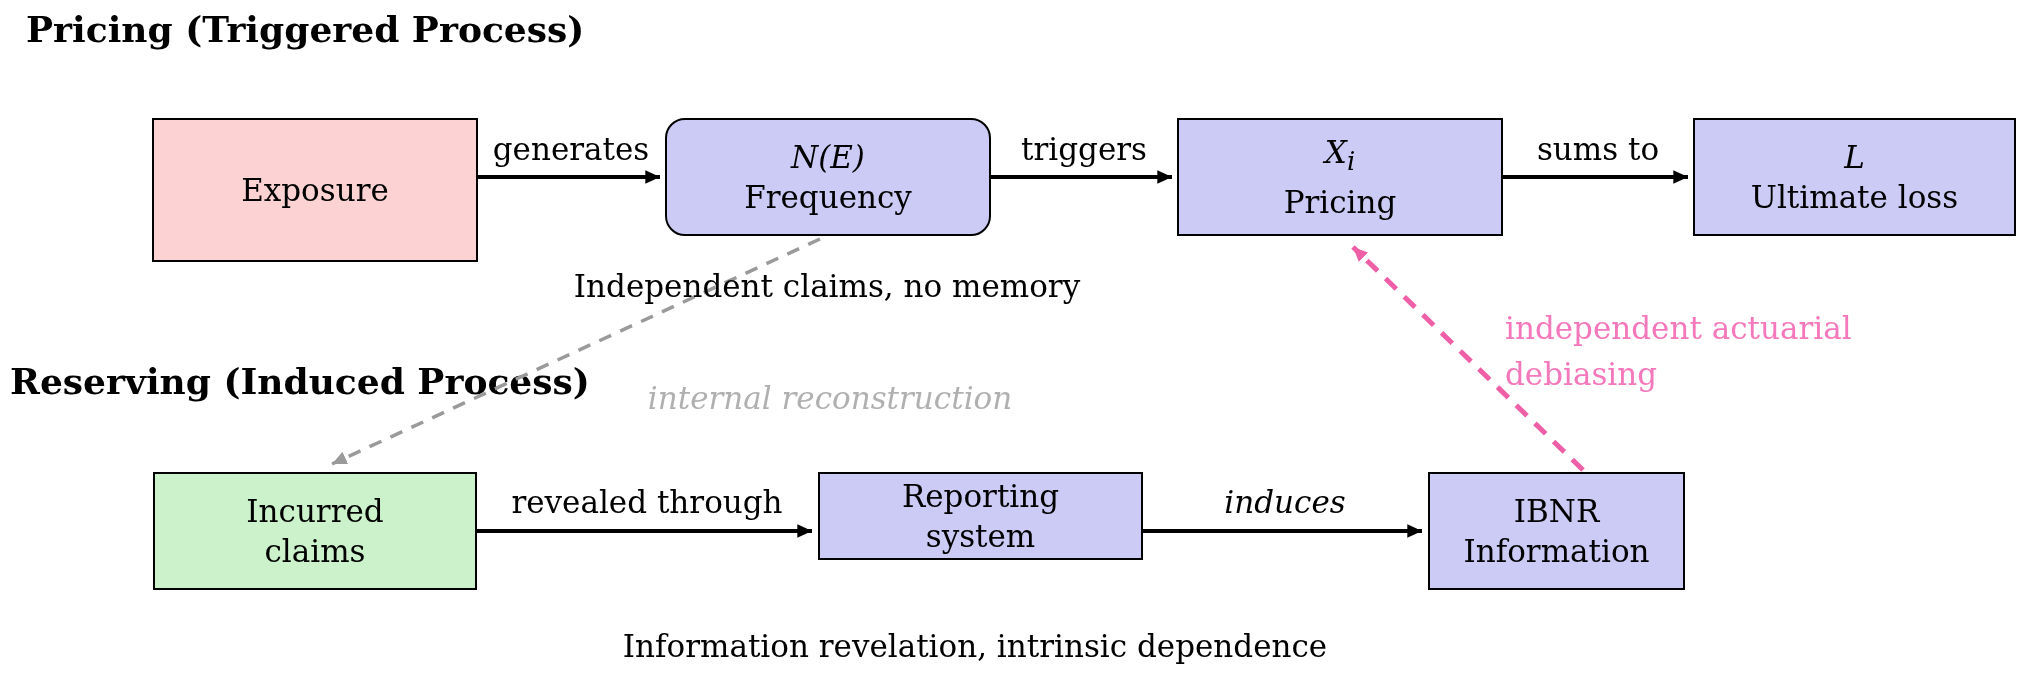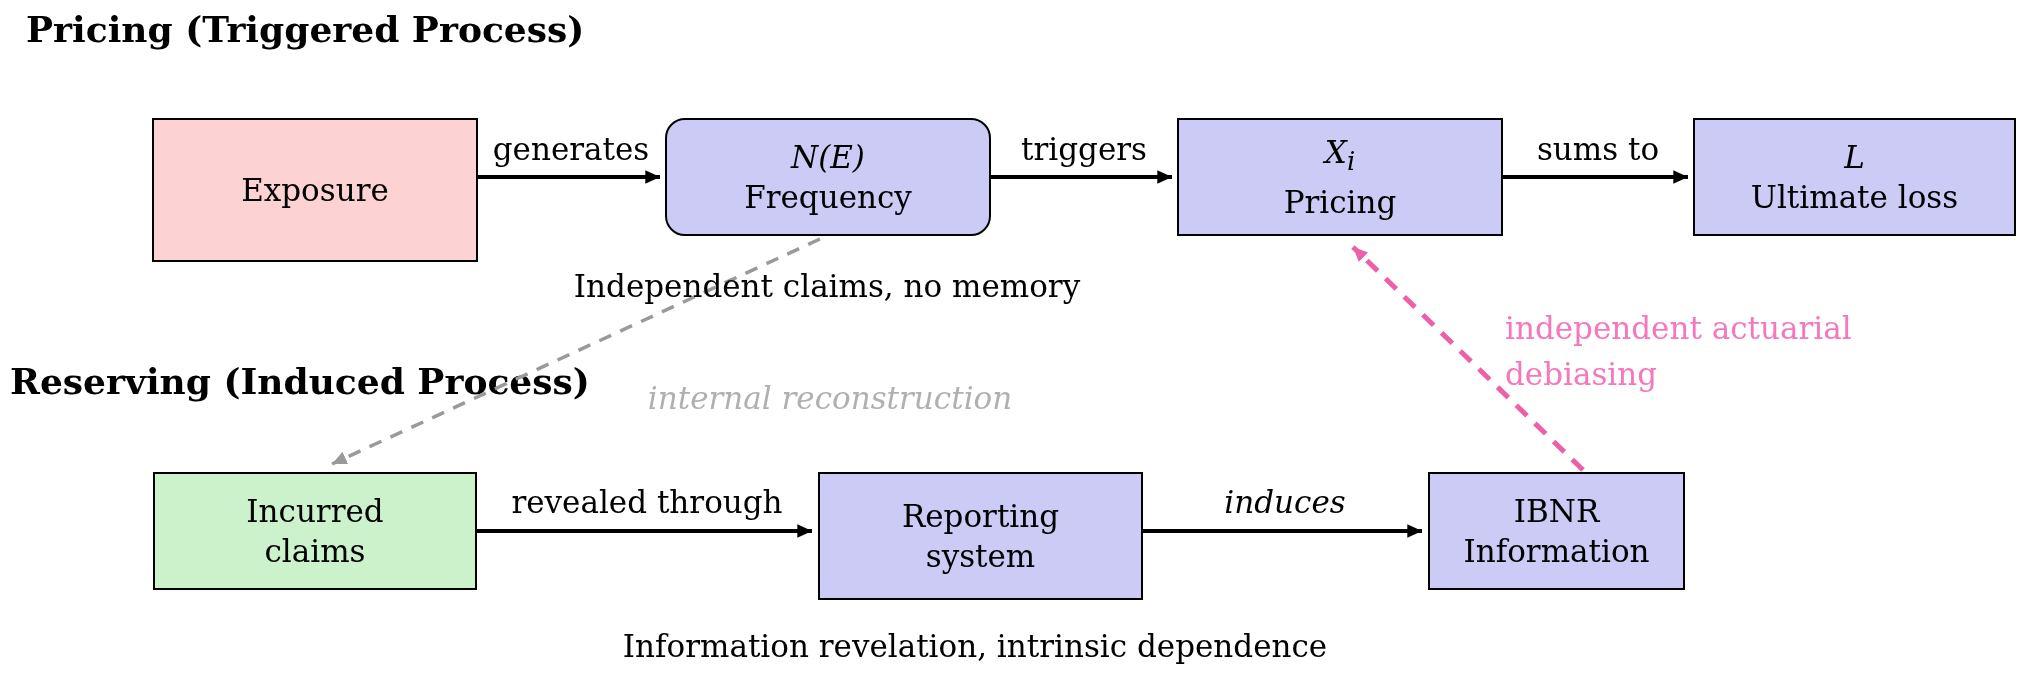--- a/index.html
+++ b/index.html
@@ -109,21 +109,21 @@
   <div class="node fill-lav" style="left:1693px;top:118px;width:323px;height:118px;">
     <div class="math">L</div>
     <div>Ultimate loss</div>
   </div>
 
   <div class="node fill-green" style="left:153px;top:472px;width:324px;height:118px;">
     <div>Incurred</div>
     <div>claims</div>
   </div>
 
-  <div class="node fill-lav" style="left:818px;top:472px;width:325px;height:128px;text-align:right;">
+  <div class="node fill-lav" style="left:818px;top:472px;width:325px;height:88px;text-align:right;">
     <div>Reporting</div>
     <div>system</div>
   </div>
 
   <div class="node fill-lav" style="left:1428px;top:472px;width:257px;height:118px;">
     <div>IBNR</div>
     <div>Information</div>
   </div>
 
   <div class="edge-label" style="left:571px;top:131px;">generates</div>

